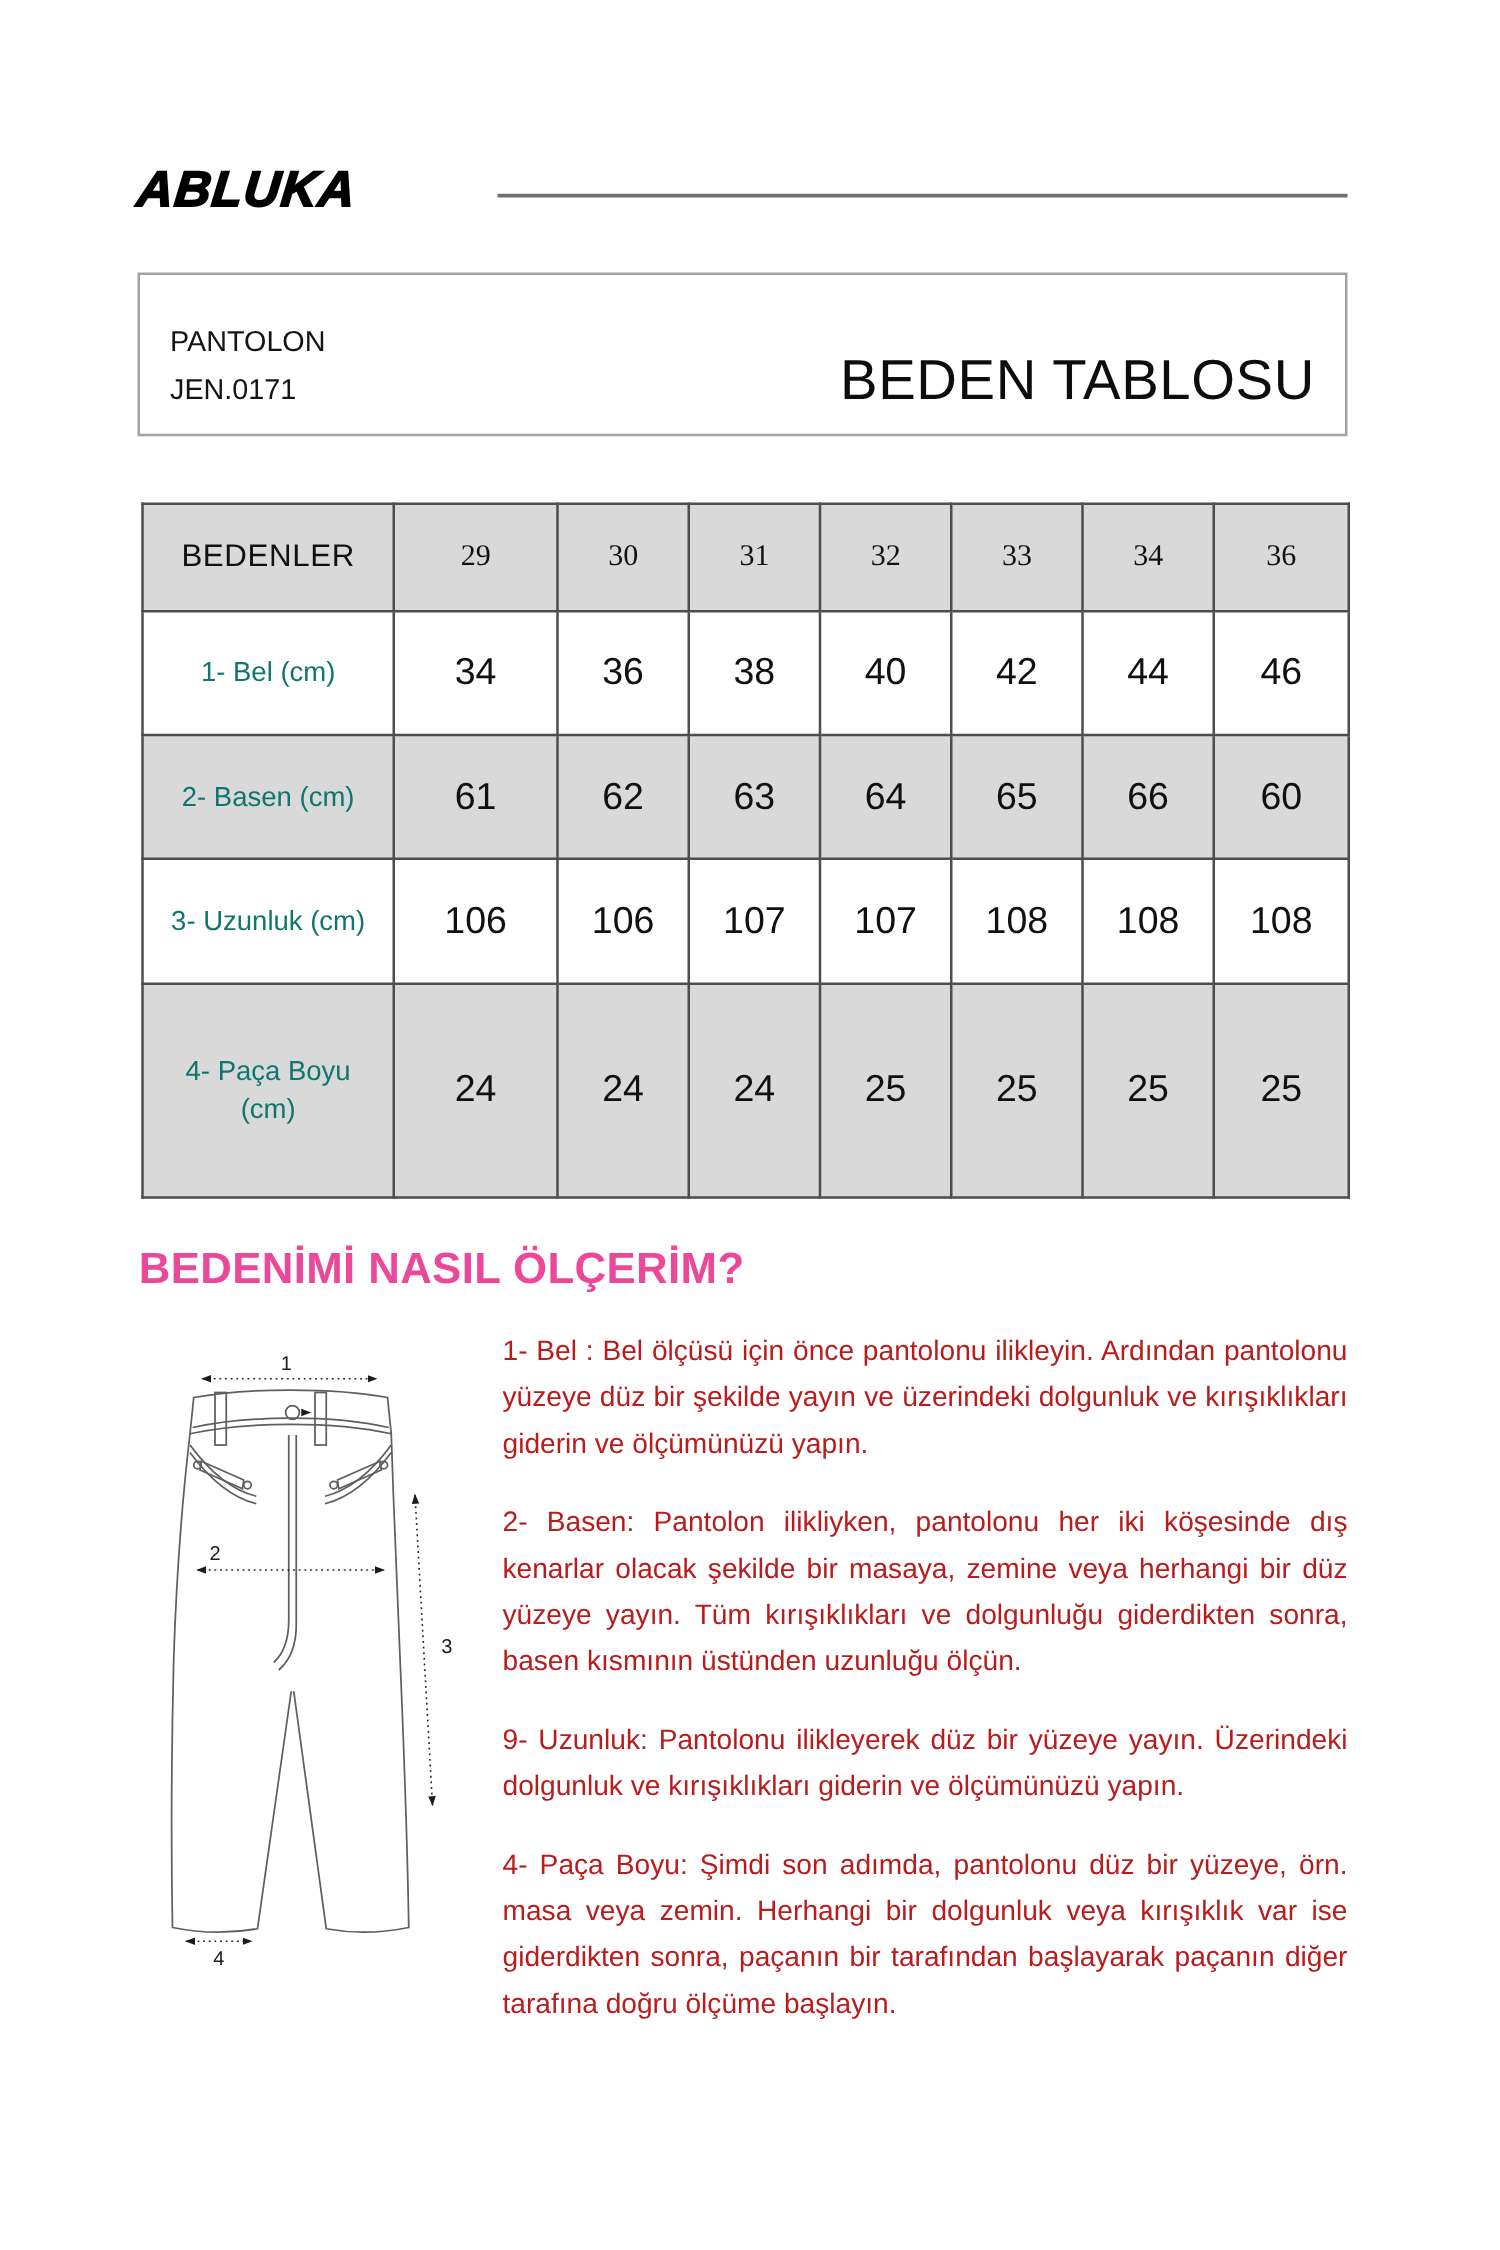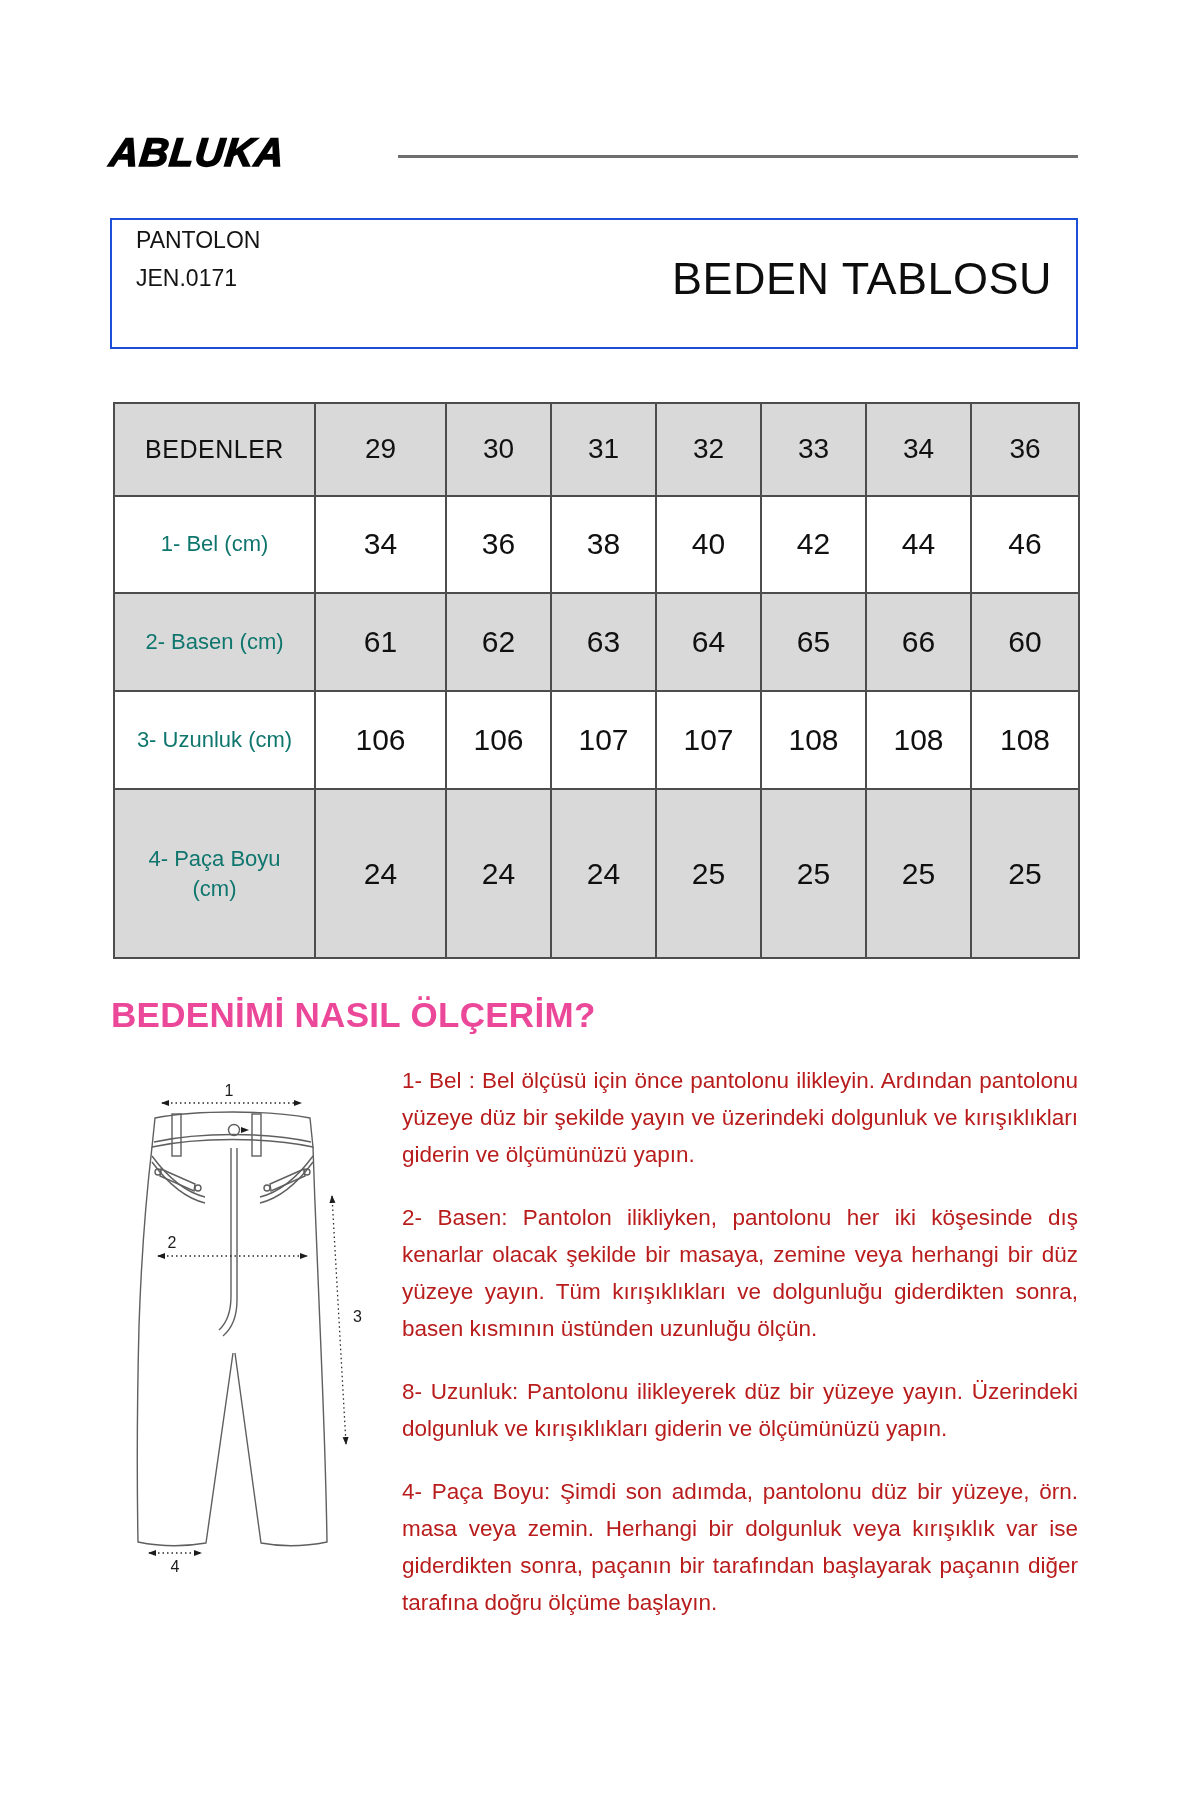--- a/index.html
+++ b/index.html
@@ -11,38 +11,38 @@
   .logo{
     position:absolute;left:110px;top:130px;
     font-size:40px;font-weight:bold;font-style:italic;
     letter-spacing:1px;transform:skewX(-6deg);
     -webkit-text-stroke:1.5px #000;color:#000;white-space:nowrap;
   }
   .top-rule{position:absolute;left:398px;top:155px;width:680px;height:3px;background:#6f6f6f;}
   
   .id-box{
     position:absolute;left:110px;top:218px;width:968px;height:131px;
-    border:2px solid #1d4ed8;box-sizing:border-box;
-    display:flex;align-items:flex-start;justify-content:space-between;
-    padding:1px 24px;
+    border:2px solid #a3a3a3;box-sizing:border-box;
+    display:flex;align-items:flex-end;justify-content:space-between;
+    padding:17px 24px;
   }
   .product-id{font-size:23px;line-height:38px;color:#141414;}
   .big-title{font-size:45px;letter-spacing:.5px;color:#0d0d0d;white-space:nowrap;margin-top:32px;}
   
   table.size-table{
     position:absolute;left:113px;top:402px;width:965px;height:557px;
     border-collapse:collapse;table-layout:fixed;
   }
   table.size-table td,table.size-table th{
     border:2px solid #4d4d4d;text-align:center;vertical-align:middle;
     padding:0;font-weight:normal;
   }
   tr.shaded{background:#d9d9d9;}
   .cell-corner{font-size:25px;font-weight:bold;letter-spacing:.5px;}
-  .cell-size{font-size:28px;font-weight:bold;}
+  .cell-size{font-size:24px;font-weight:bold;font-family:Liberation Serif, serif;}
   .cell-label{font-size:22px;color:#0f766e;line-height:30px;}
   .cell-value{font-size:30px;color:#101010;}
   
   .how-heading{
     position:absolute;left:111px;top:995px;
     font-size:35px;font-weight:bold;letter-spacing:.3px;color:#ec4899;white-space:nowrap;
   }
   .diagram{position:absolute;left:95px;top:1056px;width:300px;height:520px;}
   .diagram path,.diagram rect,.diagram circle{fill:none;stroke:#5f5f5f;stroke-width:1.4;}
   .diagram .dim{stroke:#2a2a2a;stroke-width:1.3;stroke-dasharray:1.5 3;fill:none;}
@@ -188,17 +188,17 @@
       <text x="258" y="266" text-anchor="start">3</text>
 
       <line class="dim" x1="54" y1="497" x2="106" y2="497" marker-start="url(#arrS)" marker-end="url(#arrE)"></line>
       <text x="80" y="516" text-anchor="middle">4</text>
     </g>
   </svg>
 
   <div class="instructions">
     <p>1- Bel : Bel ölçüsü için önce pantolonu ilikleyin. Ardından pantolonu yüzeye düz bir şekilde yayın ve üzerindeki dolgunluk ve kırışıklıkları giderin ve ölçümünüzü yapın.</p>
     <p>2- Basen: Pantolon ilikliyken, pantolonu her iki köşesinde dış kenarlar olacak şekilde bir masaya, zemine veya herhangi bir düz yüzeye yayın. Tüm kırışıklıkları ve dolgunluğu giderdikten sonra, basen kısmının üstünden uzunluğu ölçün.</p>
-    <p>8- Uzunluk: Pantolonu ilikleyerek düz bir yüzeye yayın. Üzerindeki dolgunluk ve kırışıklıkları giderin ve ölçümünüzü yapın.</p>
+    <p>9- Uzunluk: Pantolonu ilikleyerek düz bir yüzeye yayın. Üzerindeki dolgunluk ve kırışıklıkları giderin ve ölçümünüzü yapın.</p>
     <p>4- Paça Boyu: Şimdi son adımda, pantolonu düz bir yüzeye, örn. masa veya zemin. Herhangi bir dolgunluk veya kırışıklık var ise giderdikten sonra, paçanın bir tarafından başlayarak paçanın diğer tarafına doğru ölçüme başlayın.</p>
   </div>
 
 </div>
 
 </body></html>

